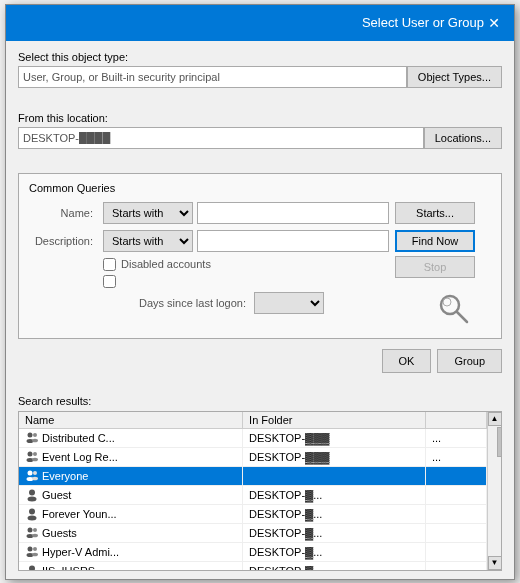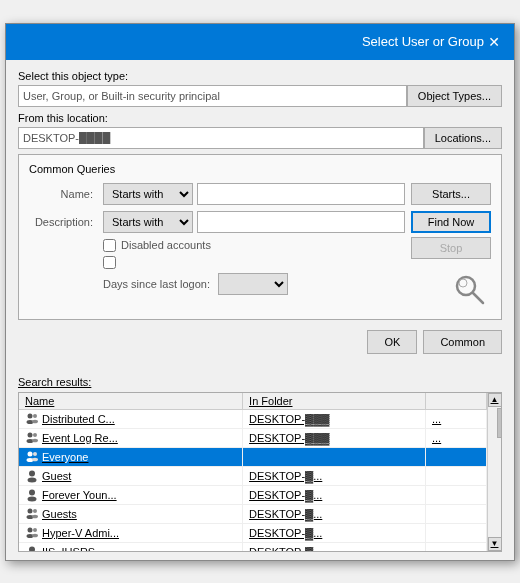--- a/index.html
+++ b/index.html
@@ -43,21 +43,21 @@
       padding: 10px 12px;
     }
     .field-label {
       font-size: 11px;
       margin-bottom: 3px;
       color: #000;
     }
     .row-flex {
       display: flex;
       align-items: center;
-      margin-bottom: 5px;
+      margin-bottom: 24px;
     }
     .text-input {
       flex: 1;
       height: 22px;
       border: 1px solid #aaa;
       background: white;
       padding: 2px 4px;
       font-size: 11px;
       color: #555;
     }
@@ -69,21 +69,21 @@
       font-size: 11px;
       cursor: pointer;
       white-space: nowrap;
     }
     .btn-primary {
       border: 2px solid #0078d7;
       background: #e1e1e1;
     }
     .section-box {
       border: 1px solid #aaa;
-      padding: 8px 10px 12px 10px;
+      padding: 8px 26px 12px 10px;
       margin-bottom: 10px;
       background: #f9f9f9;
     }
     .section-title {
       font-size: 11px;
       font-weight: normal;
       margin-bottom: 8px;
       color: #000;
     }
     .form-row {
@@ -126,21 +126,21 @@
       width: 13px;
       height: 13px;
     }
     .checkbox-label {
       font-size: 11px;
       color: #555;
     }
     .days-row {
       display: flex;
       align-items: center;
-      margin-left: 74px;
+      margin-left: 110px;
       gap: 8px;
       margin-top: 4px;
     }
     .days-label {
       font-size: 11px;
       color: #555;
     }
     .days-select {
       height: 22px;
       border: 1px solid #aaa;
@@ -168,21 +168,20 @@
     .bottom-btn {
       height: 24px;
       padding: 0 16px;
       background: #e1e1e1;
       border: 1px solid #aaa;
       font-size: 11px;
       cursor: pointer;
     }
     .results-section {
       padding: 4px 12px 0 12px;
-      text-decoration: underline;
     }
     .results-label {
       font-size: 11px;
       margin-bottom: 4px;
     }
     .results-table-container {
       border: 1px solid #aaa;
       background: white;
       height: 160px;
       overflow: hidden;
@@ -337,21 +336,21 @@
               <line x1="22" y1="22" x2="32" y2="32" stroke="#888" stroke-width="2.5" stroke-linecap="round"></line>
               <circle cx="12" cy="12" r="4" fill="none" stroke="#aaa" stroke-width="1"></circle>
             </svg>
           </div>
         </div>
       </div>
     </div>
 
     <div class="bottom-btns">
       <button class="bottom-btn">OK</button>
-      <button class="bottom-btn">Common</button>
+      <button class="bottom-btn">Group</button>
     </div>
   </div>
 
   <div class="results-section">
     <div class="results-label">Search results:</div>
     <div class="results-table-container">
       <div class="results-table-wrap">
         <table class="results-table">
           <thead>
             <tr>

